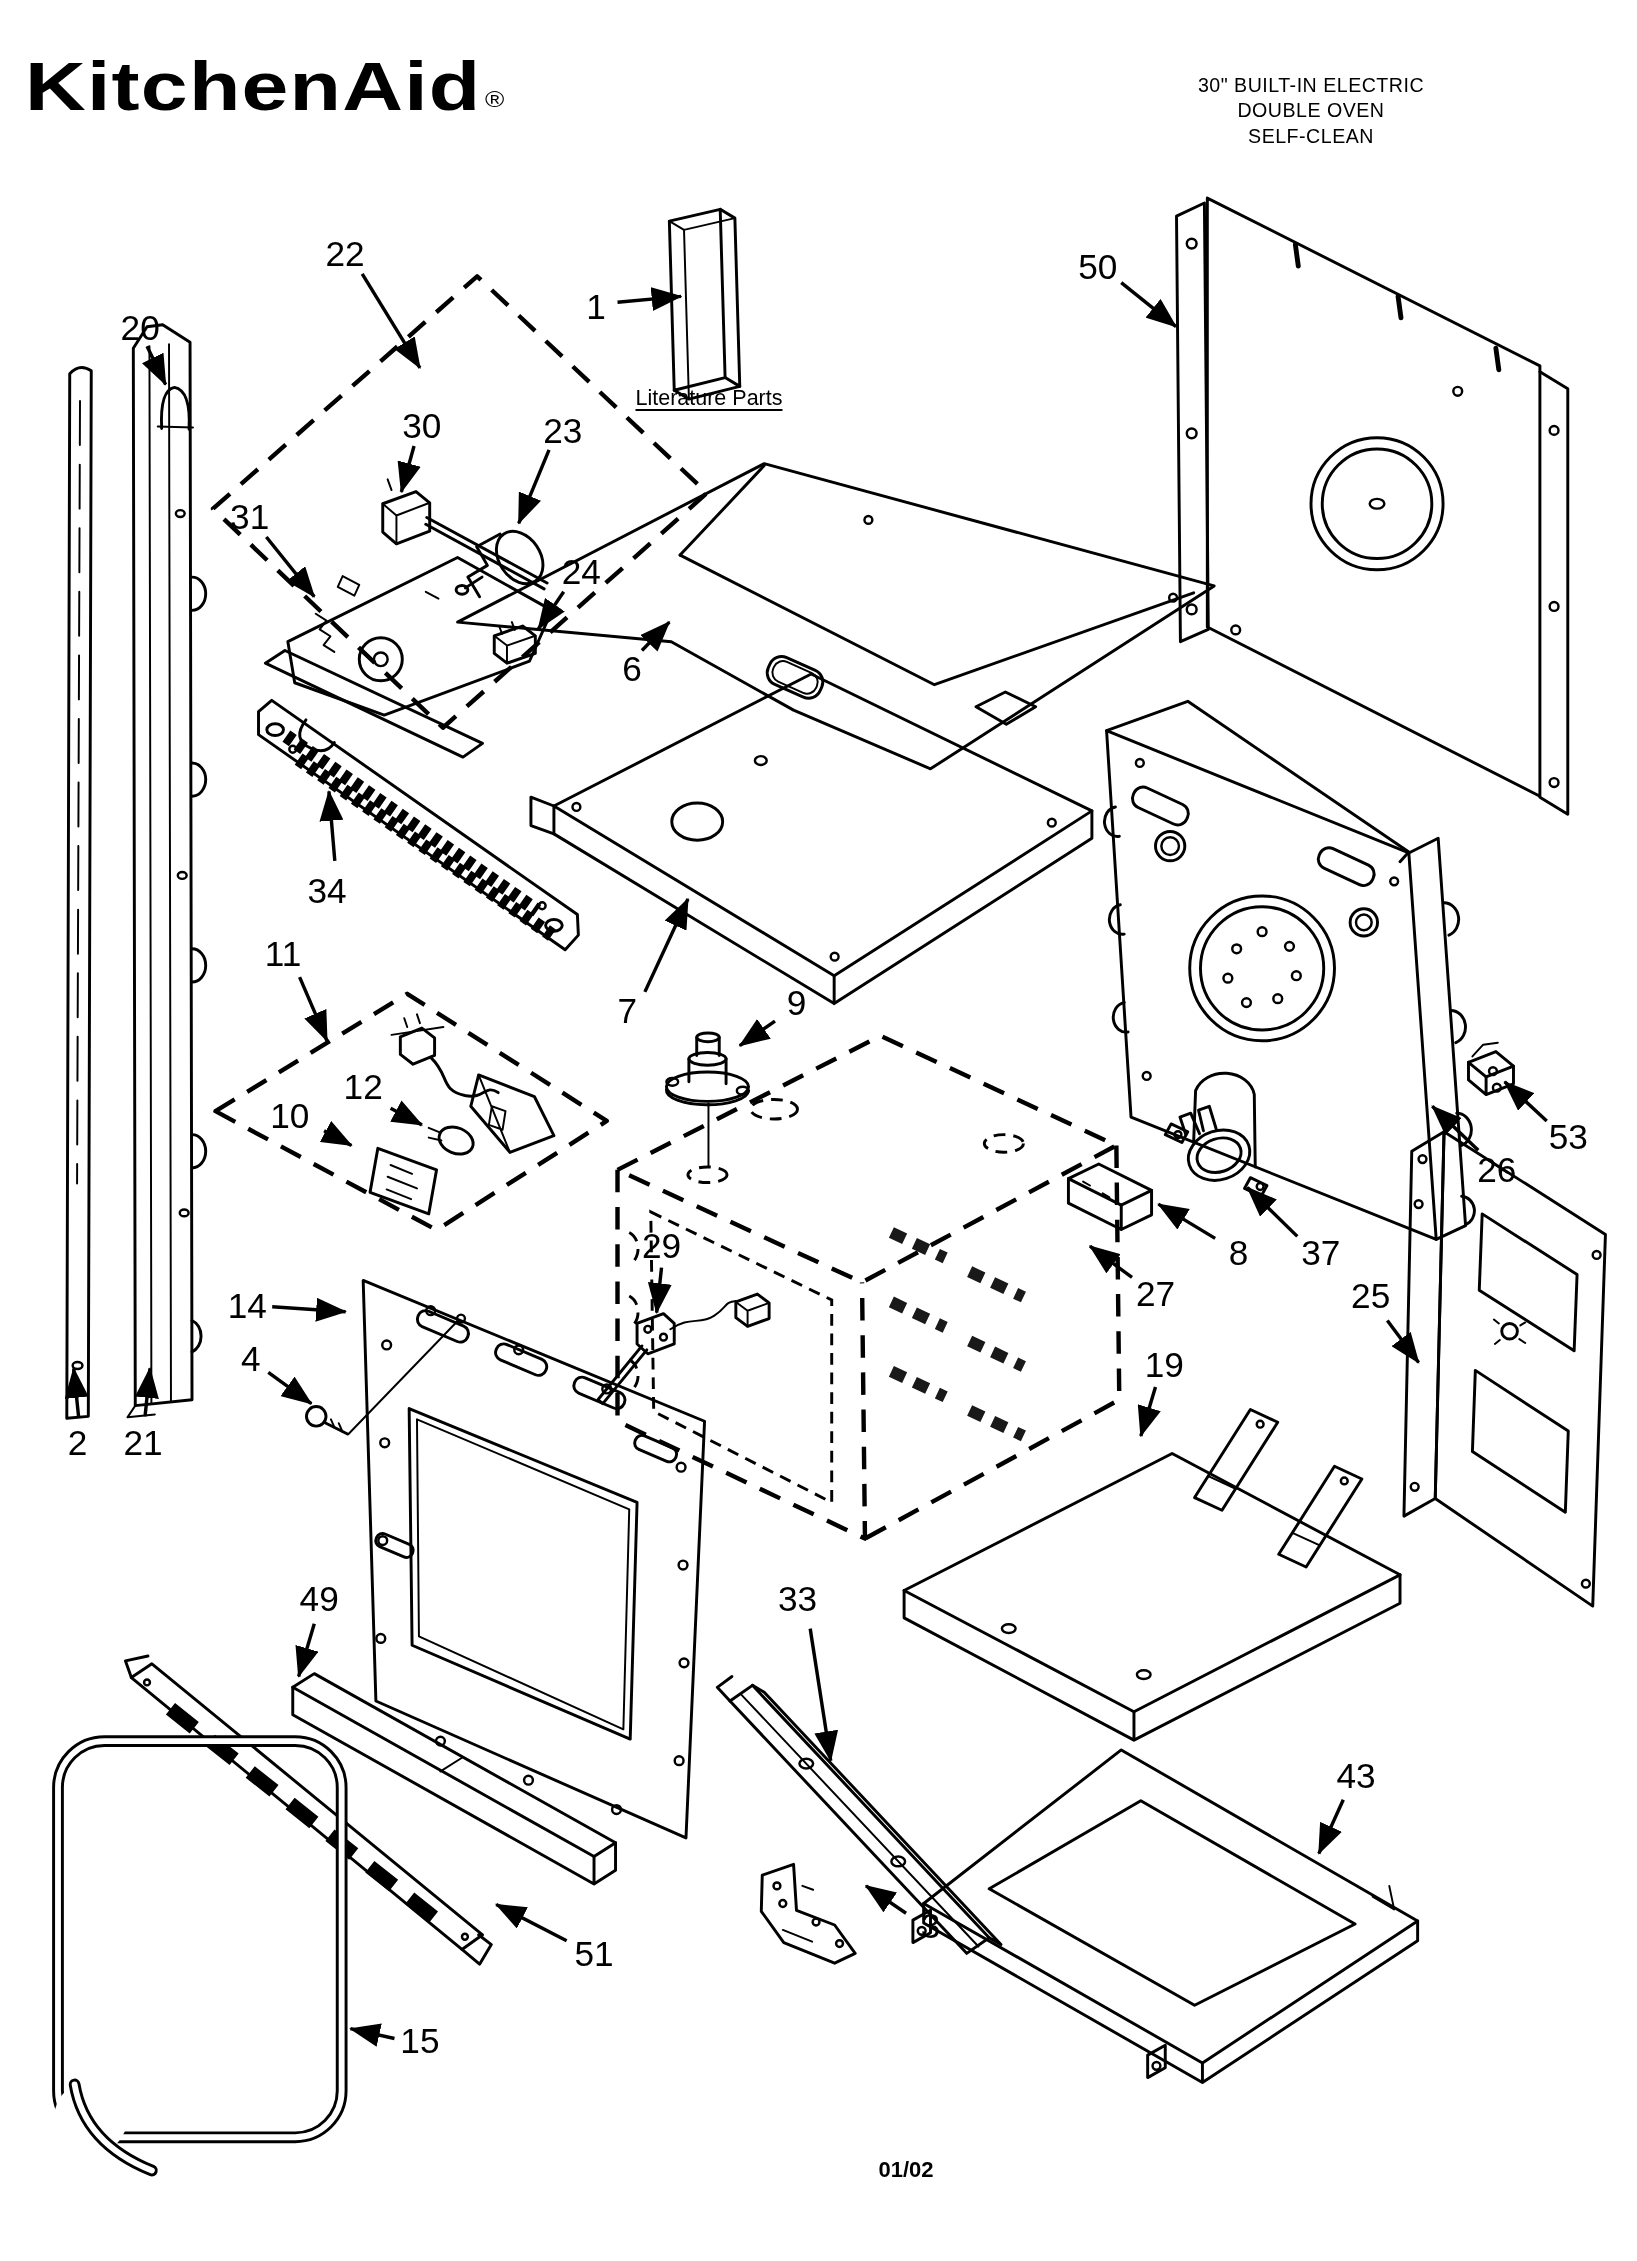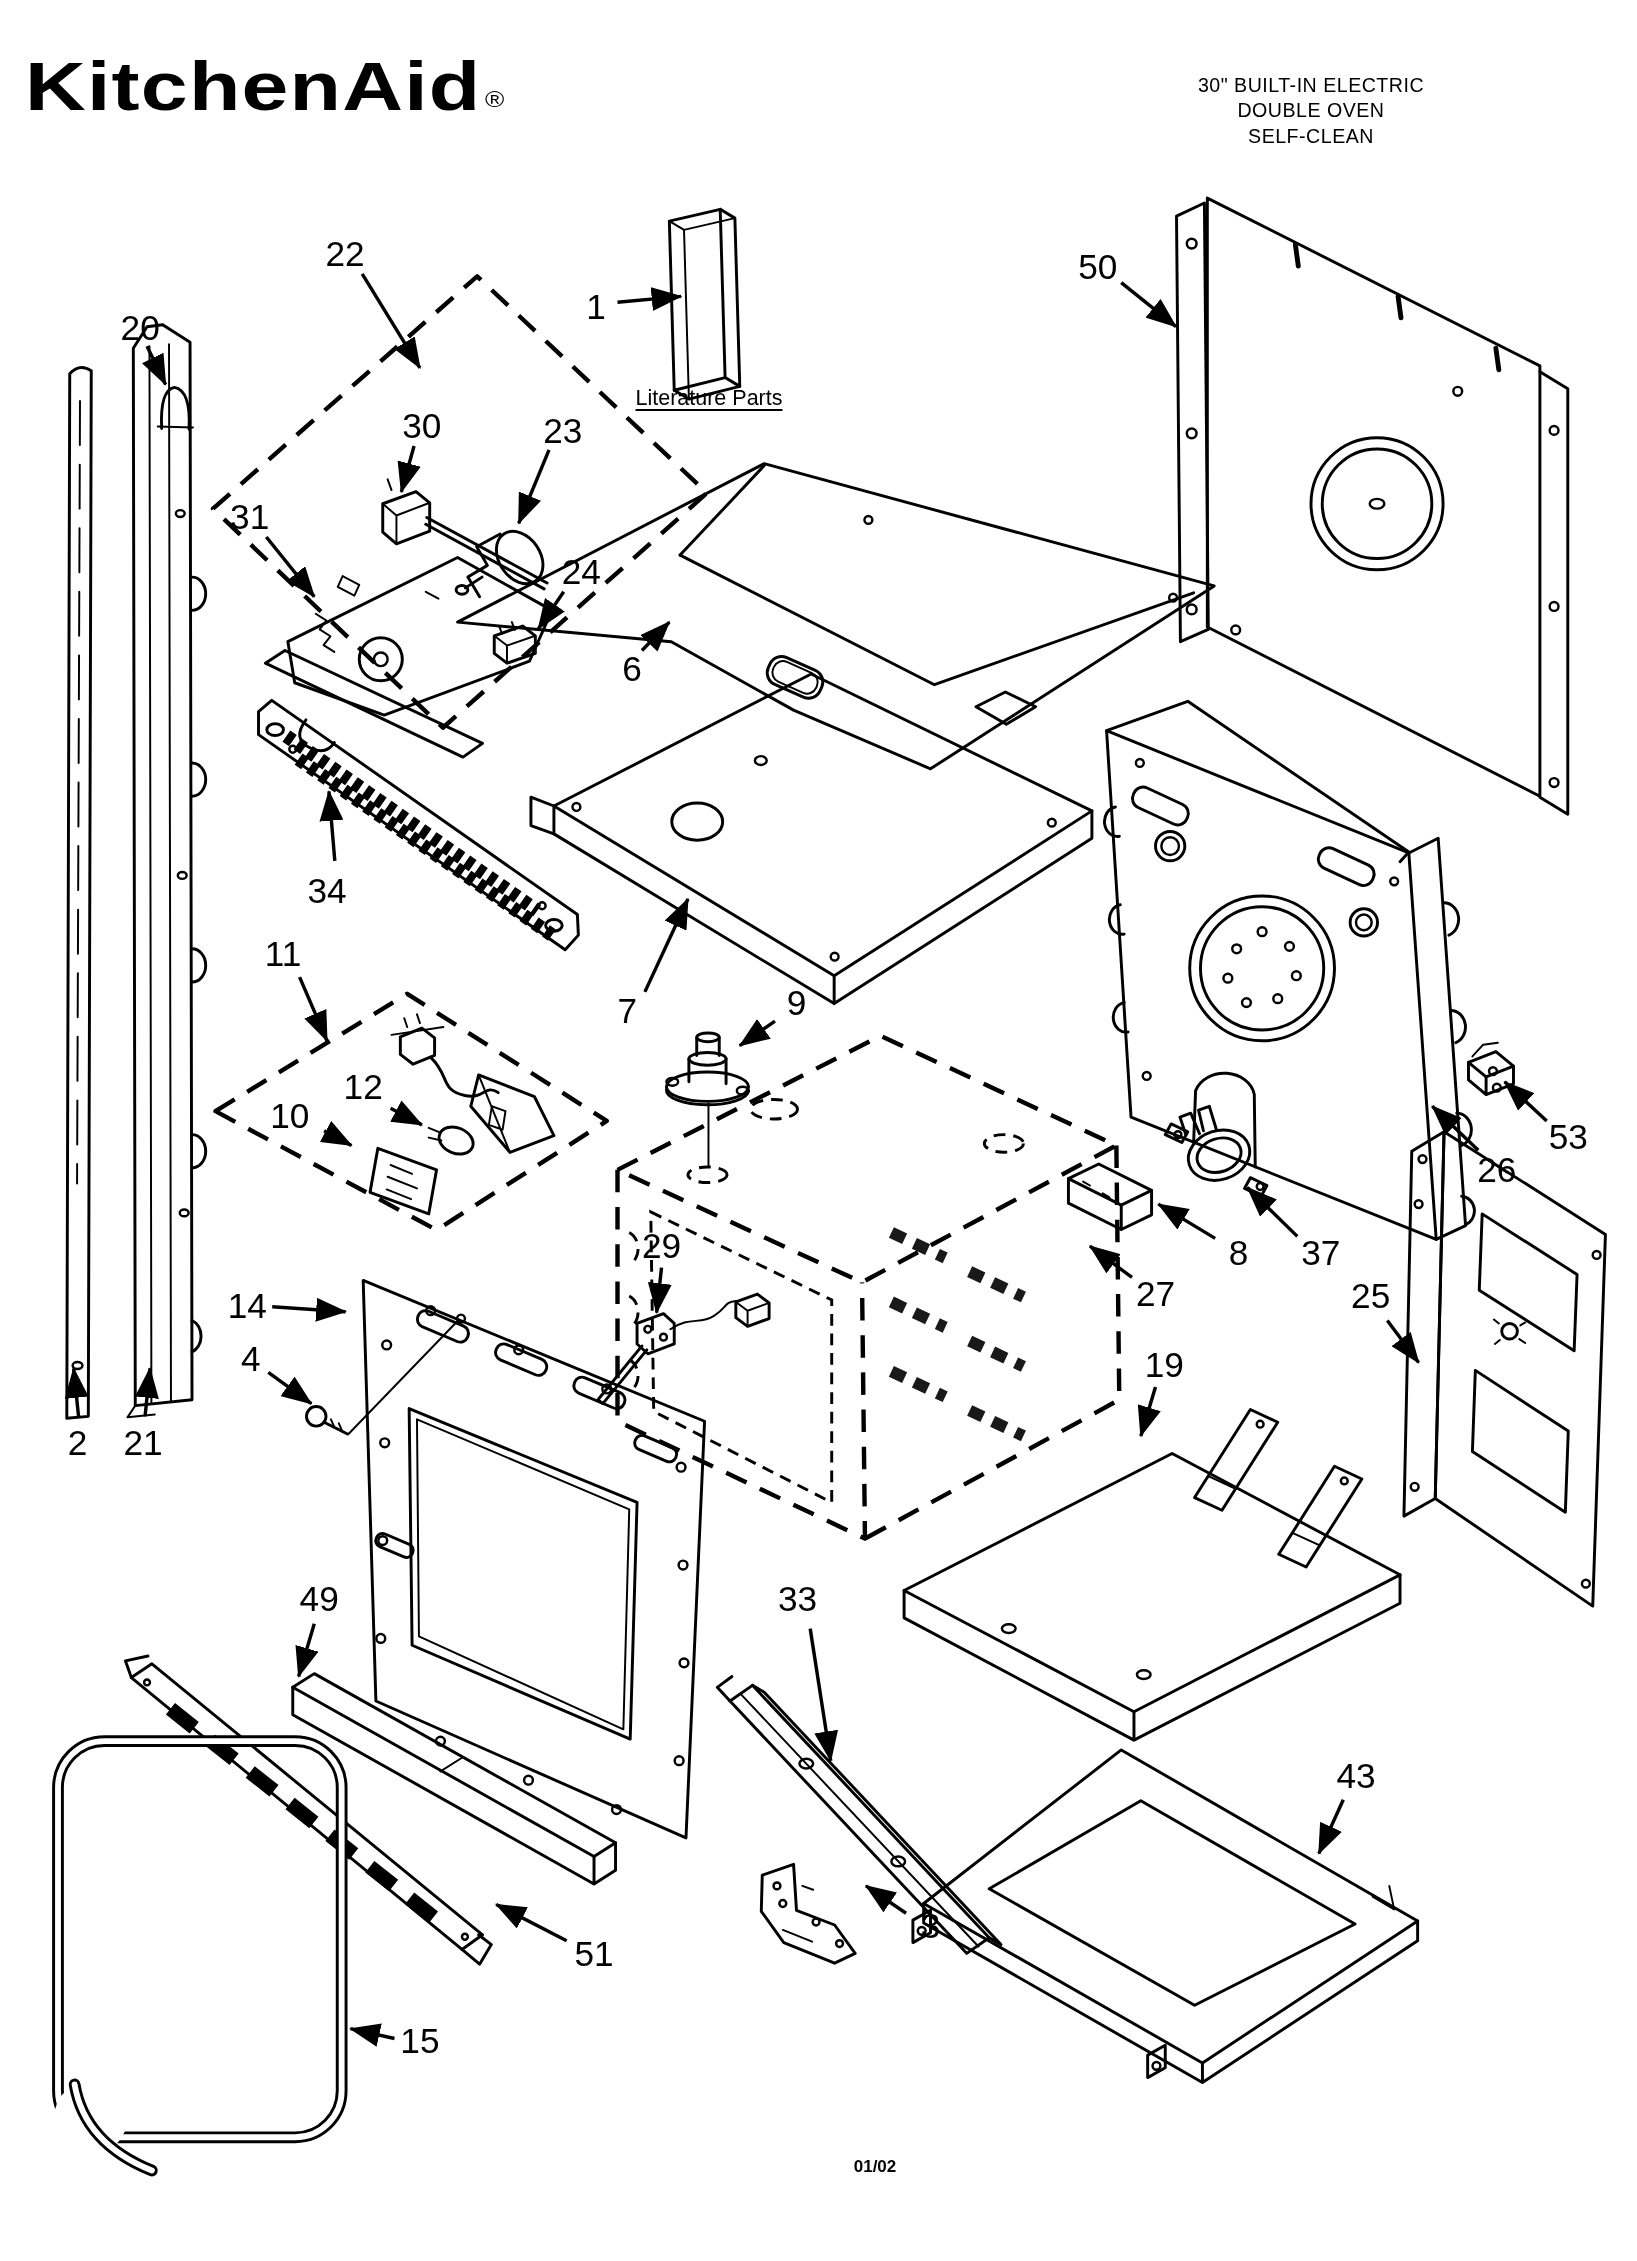--- a/index.html
+++ b/index.html
@@ -5,22 +5,22 @@
   html,body{margin:0;padding:0;background:#fff;}
   .page{position:relative;width:1638px;height:2246px;background:#fff;overflow:hidden;
         font-family:"Liberation Sans",sans-serif;color:#000;}
   .logo{position:absolute;left:25.4px;top:47px;font-size:69px;font-weight:700;
         letter-spacing:1px;transform:scaleX(1.22);transform-origin:left top;white-space:nowrap;}
   .logo .reg{font-size:21.5px;font-weight:400;vertical-align:2.9px;margin-left:2.9px;}
   .title-block{position:absolute;left:1169px;top:73px;width:284px;text-align:center;
         font-size:19.6px;line-height:25.4px;letter-spacing:0.5px;}
   .lit-label{position:absolute;left:626px;top:386px;width:166px;text-align:center;
         font-size:21.5px;text-decoration:underline;text-underline-offset:4.4px;}
-  .footer-date{position:absolute;left:792px;top:2157px;width:166px;text-align:center;
-        font-size:17px;font-weight:700;}
+  .footer-date{position:absolute;left:823px;top:2157px;width:166px;text-align:center;
+        font-size:22px;font-weight:700;}
   svg{position:absolute;left:0;top:0;}
   .ln{fill:none;stroke:#000;stroke-width:6;stroke-linejoin:round;stroke-linecap:round;}
   .lnT{fill:none;stroke:#000;stroke-width:4;stroke-linejoin:round;stroke-linecap:round;}
   .lnW{fill:none;stroke:#000;stroke-width:10;stroke-linecap:round;}
   .dsh{fill:none;stroke:#000;stroke-width:9;stroke-dasharray:46 30;stroke-linejoin:round;}
   .dshS{fill:none;stroke:#000;stroke-width:6;stroke-dasharray:24 16;}
   .slots{fill:none;stroke:#000;stroke-width:28;stroke-dasharray:16 12;}
   .slotsB{fill:none;stroke:#000;stroke-width:30;stroke-dasharray:62 42;}
   .slotsD{fill:none;stroke:#000;stroke-width:24;stroke-dasharray:30 22;opacity:.9;}
   .hole{fill:none;stroke:#000;stroke-width:5;}

